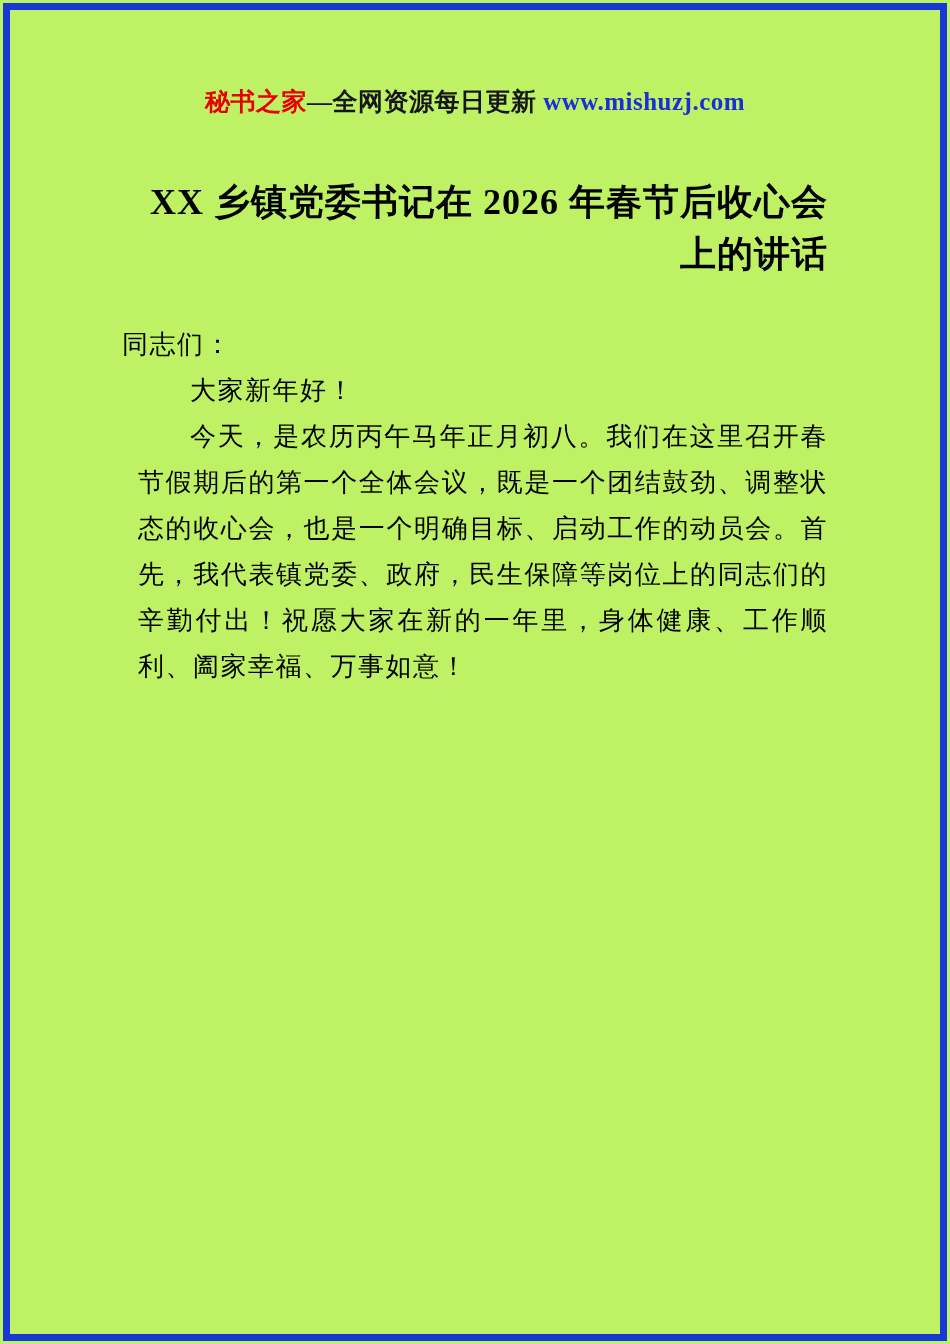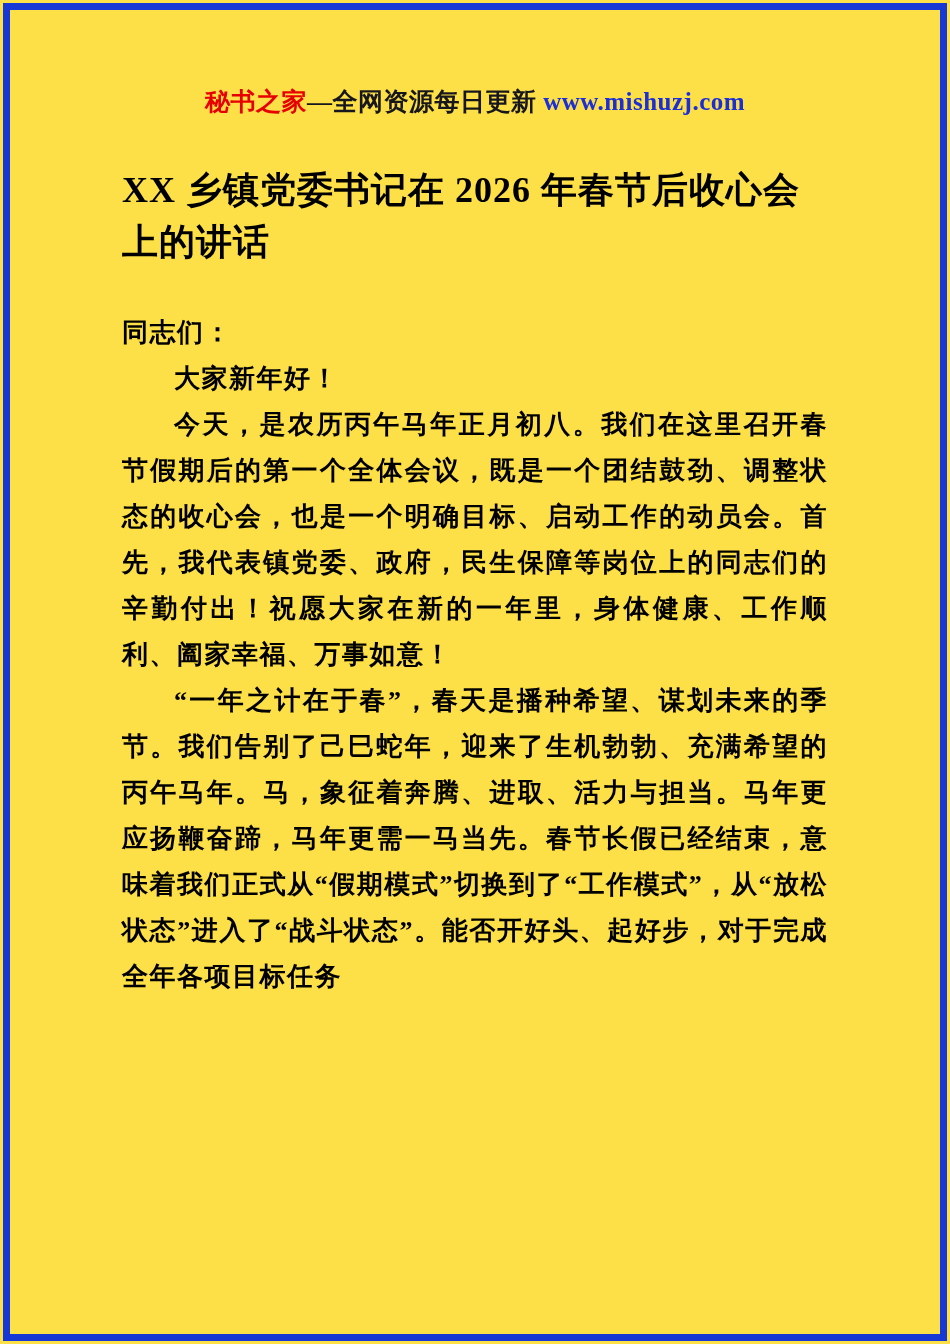--- a/index.html
+++ b/index.html
@@ -8,74 +8,73 @@
     width: 950px;
     height: 1344px;
     position: relative;
     overflow: hidden;
     font-family: "Liberation Serif", "DejaVu Serif", serif;
     color: #000000;
   }
   .page {
     position: absolute;
     inset: 0;
-    background: #fde047;
+    background: #bef264;
     padding-top: 86px;
   }
   .page-border {
     position: absolute;
     top: 3px; left: 3px; right: 3px; bottom: 3px;
     border: 7px solid #1838d6;
     pointer-events: none;
   }
   .header-line {
     text-align: center;
     font-size: 25px;
     font-weight: bold;
     line-height: 32px;
     letter-spacing: 0.5px;
     white-space: nowrap;
   }
   .header-line .brand   { color: #e60000; }
   .header-line .tagline { color: #16161c; }
   .header-line .url     { color: #1b2fd9; cursor: pointer; }
   .doc-title {
-    margin: 46px auto 0 auto;
+    margin: 58px auto 0 auto;
     padding: 0 122px;
-    text-align: left;
+    text-align: right;
     font-size: 36px;
     font-weight: bold;
     line-height: 52px;
     color: #000000;
     letter-spacing: 1px;
   }
   .doc-body {
     margin-top: 42px;
     padding: 0 122px;
     font-size: 26px;
     line-height: 46px;
-    font-weight: 700;
+    font-weight: 400;
     letter-spacing: 1.5px;
     text-align: justify;
     text-justify: inter-character;
   }
   .doc-body p.para { margin: 0; }
-  .doc-body p.para.indent { text-indent: 2em; }
+  .doc-body p.para.indent { text-indent: 2em; margin-left: 16px; }
 </style>
 </head>
 <body>
 
 <div class="page">
   <div class="page-border"></div>
 
   <div class="header-line">
     <span class="brand">秘书之家</span><span class="tagline">—全网资源每日更新 </span><span class="url">www.mishuzj.com</span>
   </div>
 
   <h1 class="doc-title">XX 乡镇党委书记在 2026 年春节后收心会上的讲话</h1>
 
   <div class="doc-body">
       <p class="para">同志们：</p>
       <p class="para indent">大家新年好！</p>
       <p class="para indent">今天，是农历丙午马年正月初八。我们在这里召开春节假期后的第一个全体会议，既是一个团结鼓劲、调整状态的收心会，也是一个明确目标、启动工作的动员会。首先，我代表镇党委、政府，民生保障等岗位上的同志们的辛勤付出！祝愿大家在新的一年里，身体健康、工作顺利、阖家幸福、万事如意！</p>
-      <p class="para indent">“一年之计在于春”，春天是播种希望、谋划未来的季节。我们告别了己巳蛇年，迎来了生机勃勃、充满希望的丙午马年。马，象征着奔腾、进取、活力与担当。马年更应扬鞭奋蹄，马年更需一马当先。春节长假已经结束，意味着我们正式从“假期模式”切换到了“工作模式”，从“放松状态”进入了“战斗状态”。能否开好头、起好步，对于完成全年各项目标任务</p>
     </div>
 </div>
 
 </body></html>

